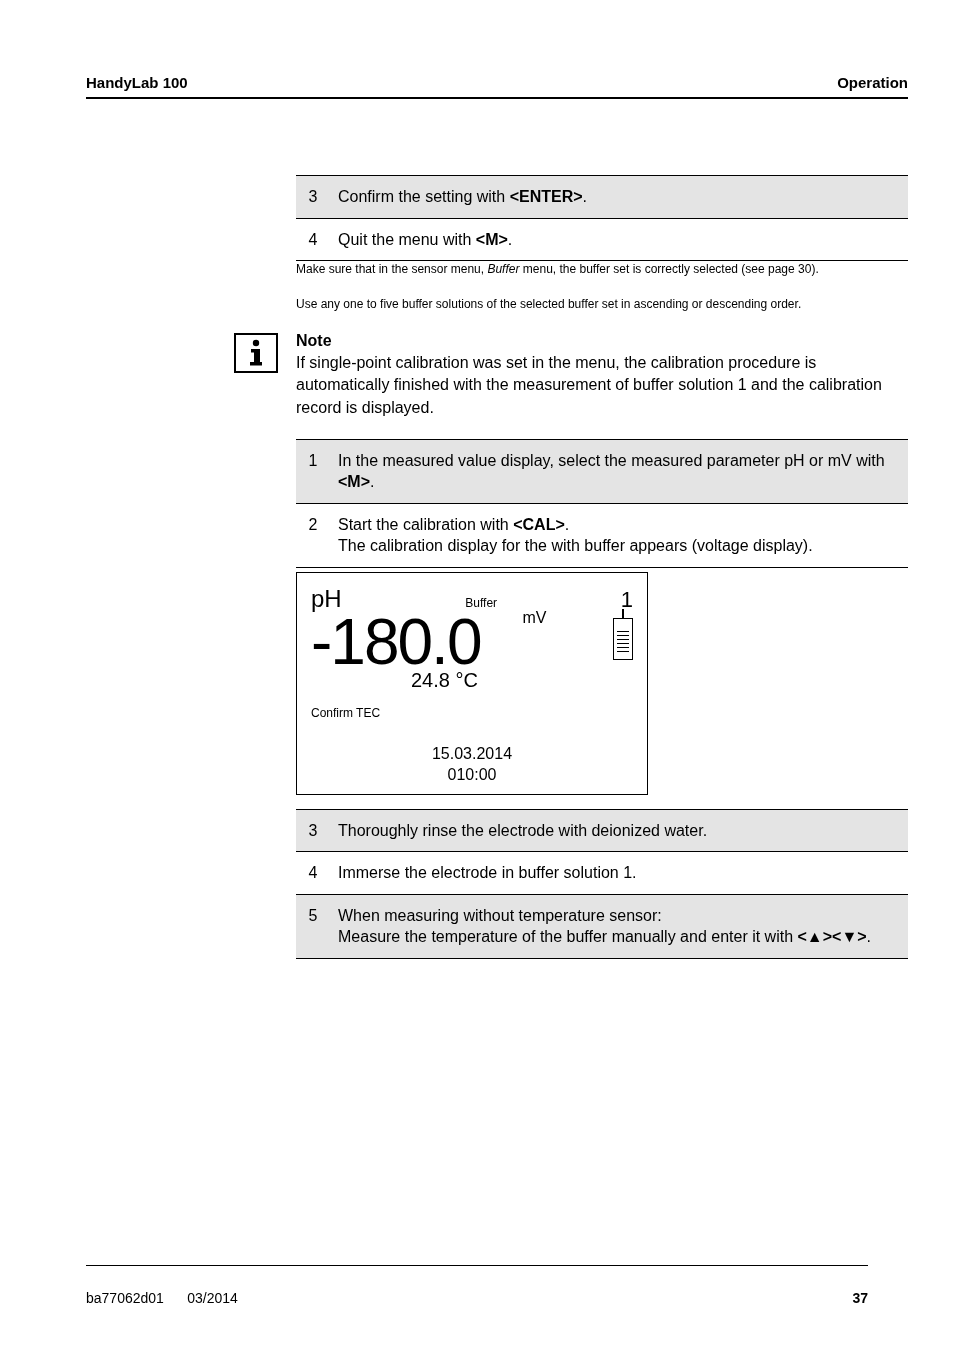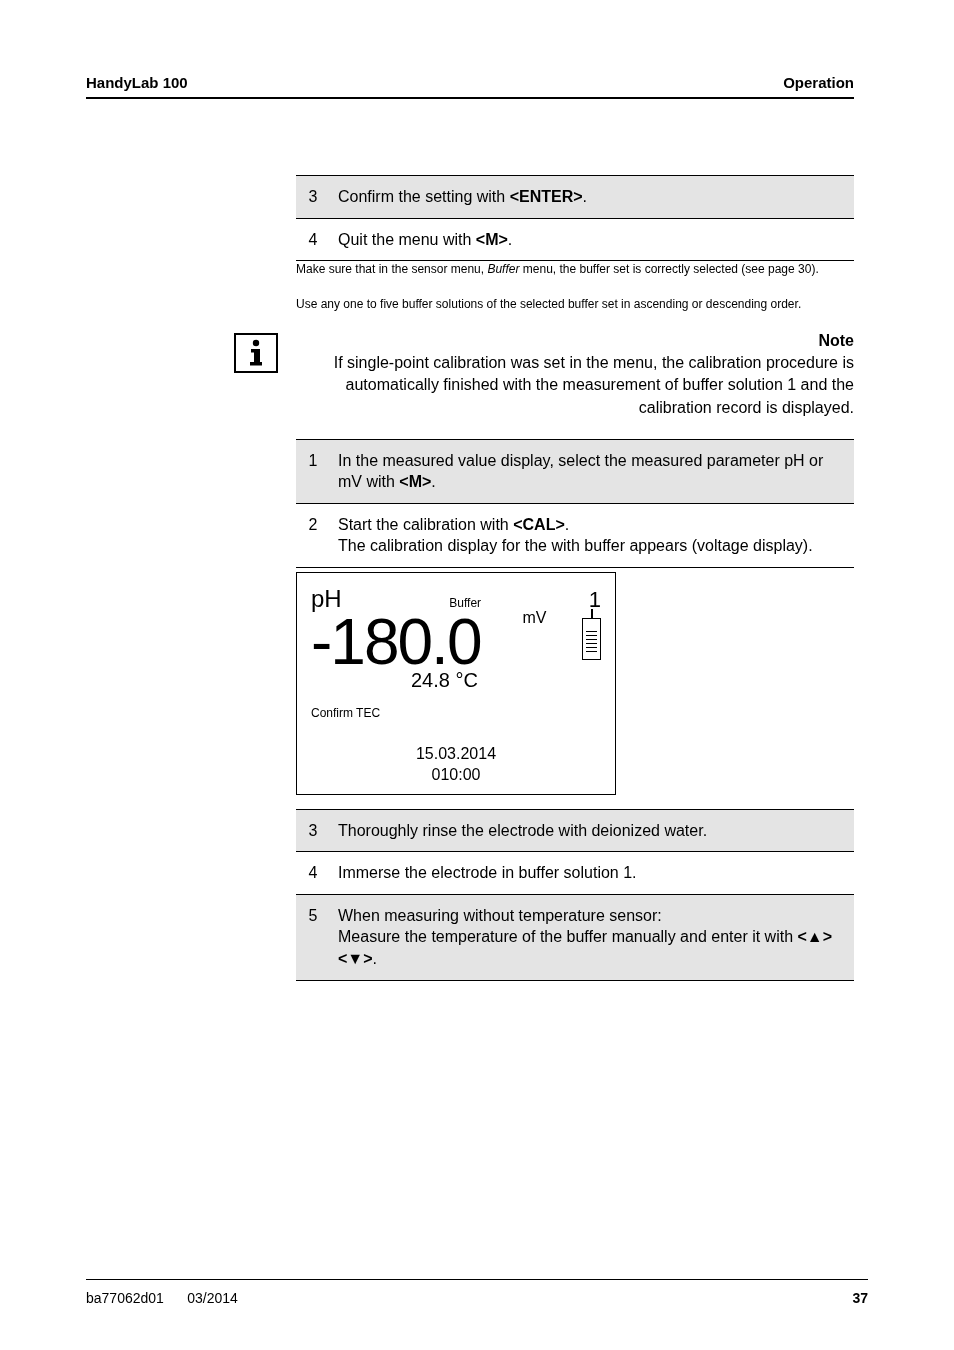--- a/index.html
+++ b/index.html
@@ -3,21 +3,21 @@
 <meta charset="utf-8">
 <style>
   * { margin: 0; padding: 0; box-sizing: border-box; }
   html, body { background: #fff; }
   body {
     width: 954px; height: 1350px;
     font-family: Arial, Helvetica, sans-serif;
     color: #000;
     position: relative;
   }
-  .page { padding: 74px 100px 0 86px; }
+  .page { padding: 74px 46px 0 86px; }
   .header-row {
     display: flex; justify-content: space-between;
     font-size: 15px; font-weight: 700;
   }
   .header-rule {
     border: none; border-top: 2px solid #000;
     margin-top: 6px;
   }
   .content {
     margin-left: 210px;
@@ -31,32 +31,32 @@
   }
   .step-tbl .num { width: 34px; text-align: center; }
   .step-tbl .shade td { background: #e4e4e4; }
   .step-tbl .sep td { padding: 0; }
   .step-tbl .sep hr { border: none; border-top: 1.5px solid #000; }
   .sec-title {
     font-size: 17px; font-weight: 700;
     margin-top: 36px; margin-bottom: 18px;
   }
   .para { font-size: 12px; line-height: 1.38; margin-bottom: 18px; }
-  .note-row { display: flex; align-items: flex-start; margin-top: 10px; margin-left: -62px; text-align: right; }
+  .note-row { display: flex; align-items: flex-start; margin-top: 10px; margin-left: -62px; }
   .note-icon {
     width: 44px; height: 40px; border: 2.5px solid #000;
     display: flex; align-items: center; justify-content: center;
     flex-shrink: 0; margin-right: 18px; margin-top: 3px;
   }
   .note-icon svg { display: block; }
   .note-text { font-size: 16px; line-height: 1.38; }
   .note-head { font-weight: 700; }
 
   .lcd-frame {
-    width: 320px; border: 1.5px solid #000;
+    width: 352px; border: 1.5px solid #000;
     padding: 12px 14px 8px 14px;
     margin: 4px 0 14px 0;
     font-family: Arial, Helvetica, sans-serif;
   }
   .lcd-top { display: flex; justify-content: space-between; align-items: baseline; font-size: 16px; }
   .lcd-top .lbl-ph { font-size: 24px; }
   .lcd-top .lbl-buffer { font-size: 12px; }
   .lcd-top .lbl-num { font-size: 22px; }
   .lcd-mid { display: flex; align-items: center; margin-top: -4px; gap: 36px; }
   .lcd-reading { font-size: 64px; font-weight: 400; letter-spacing: -2px; line-height: 1; display: flex; align-items: baseline; }
@@ -74,21 +74,21 @@
     background: repeating-linear-gradient(to bottom, #000 0 1px, transparent 1px 4px);
   }
   .lcd-temp { font-size: 20px; margin-left: 100px; margin-top: -6px; }
   .lcd-mode { font-size: 12px; margin-top: 14px; }
   .lcd-dt { font-size: 16px; text-align: center; margin-top: 24px; line-height: 1.3; }
 
   .key { font-weight: 700; }
 
   .footer {
     position: absolute; bottom: 44px; left: 86px; right: 86px;
-    border-top: 1.5px solid #000; padding-top: 10px;
+    border-top: 1.5px solid #000; padding-top: 24px;
     display: flex; justify-content: space-between;
     font-size: 14px;
   }
   .footer .pnum { font-weight: 700; }
 </style>
 </head>
 <body>
 
 <div class="page">
   <div class="header-row">

